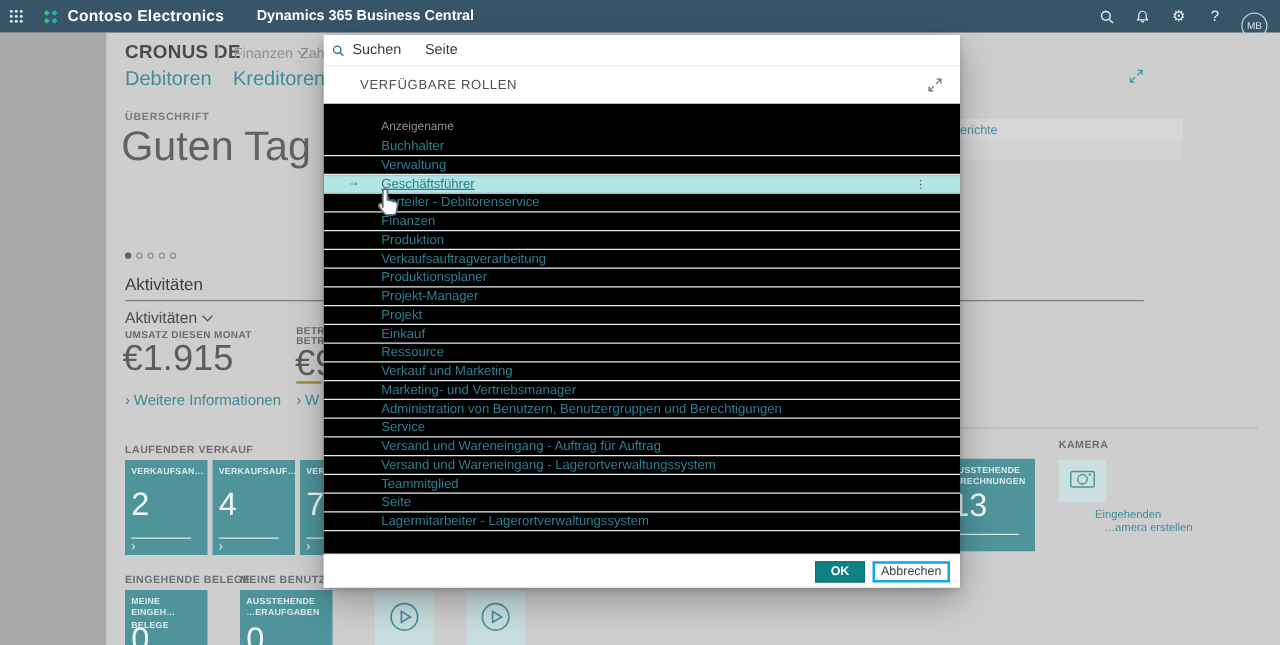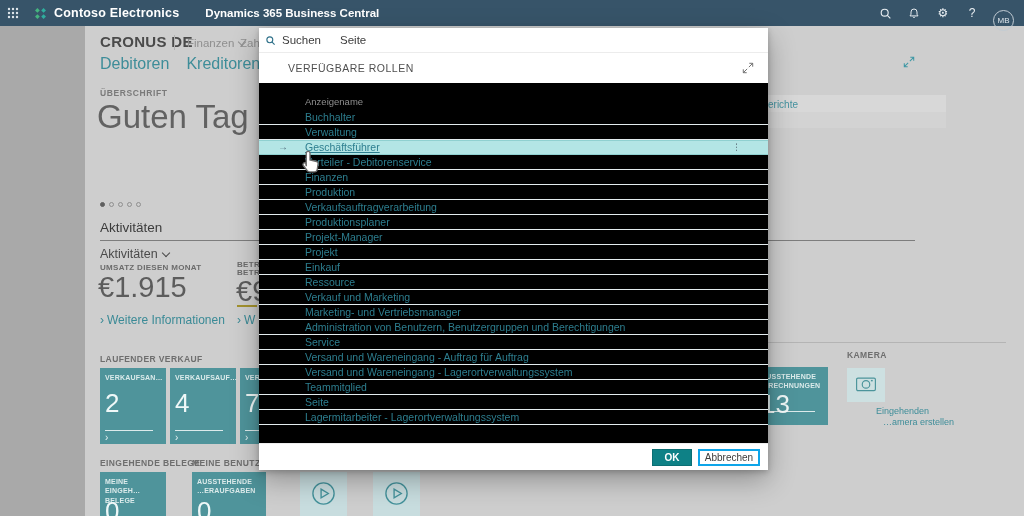--- a/index.html
+++ b/index.html
@@ -53,21 +53,21 @@
 
   .sec-label{position:absolute;font-size:8.5px;font-weight:bold;letter-spacing:.4px;color:#6e6e6e;}
 
   .tiles-row{position:absolute;left:100px;top:368px;display:flex;gap:4px;}
   .tile{position:relative;width:66px;height:76px;background:#4f949b;color:#fff;cursor:pointer;flex:none;}
   .tile-label{padding:5px 5px 0 5px;font-size:7px;font-weight:bold;letter-spacing:.2px;color:#dcebeb;line-height:1.35;}
   .tile-num{position:absolute;left:5px;top:20px;font-size:26px;font-weight:300;color:#eff8f8;}
   .tile-line{position:absolute;left:5px;right:13px;bottom:13px;border-top:1px solid rgba(255,255,255,.8);}
   .tile-chevron{position:absolute;left:5px;bottom:1px;font-size:10px;color:#e8f2f2;}
 
-  .pending-tile{position:absolute;left:756px;top:367px;width:72px;height:58px;background:#4f949b;cursor:pointer;}
+  .pending-tile{position:absolute;left:756px;top:367px;width:72px;height:74px;background:#4f949b;cursor:pointer;}
   .pending-tile .tile-num{top:22px;}
 
   .cam-tile{position:absolute;left:847px;top:368px;width:38px;height:34px;background:#cde0e1;
             display:flex;align-items:center;justify-content:center;cursor:pointer;color:#4c949b;}
   .cam-link{position:absolute;font-size:9px;color:#3e8d99;cursor:pointer;}
 
   .btile1{position:absolute;left:100px;top:472px;width:66px;height:75px;background:#4f949b;cursor:pointer;color:#fff;}
   .btile2{position:absolute;left:192px;top:472px;width:74px;height:75px;background:#4f949b;cursor:pointer;color:#fff;}
   .btile1 .tile-num,.btile2 .tile-num{top:24px;}
   .play-tile{position:absolute;top:472px;width:47px;height:44px;background:#c8dddf;

